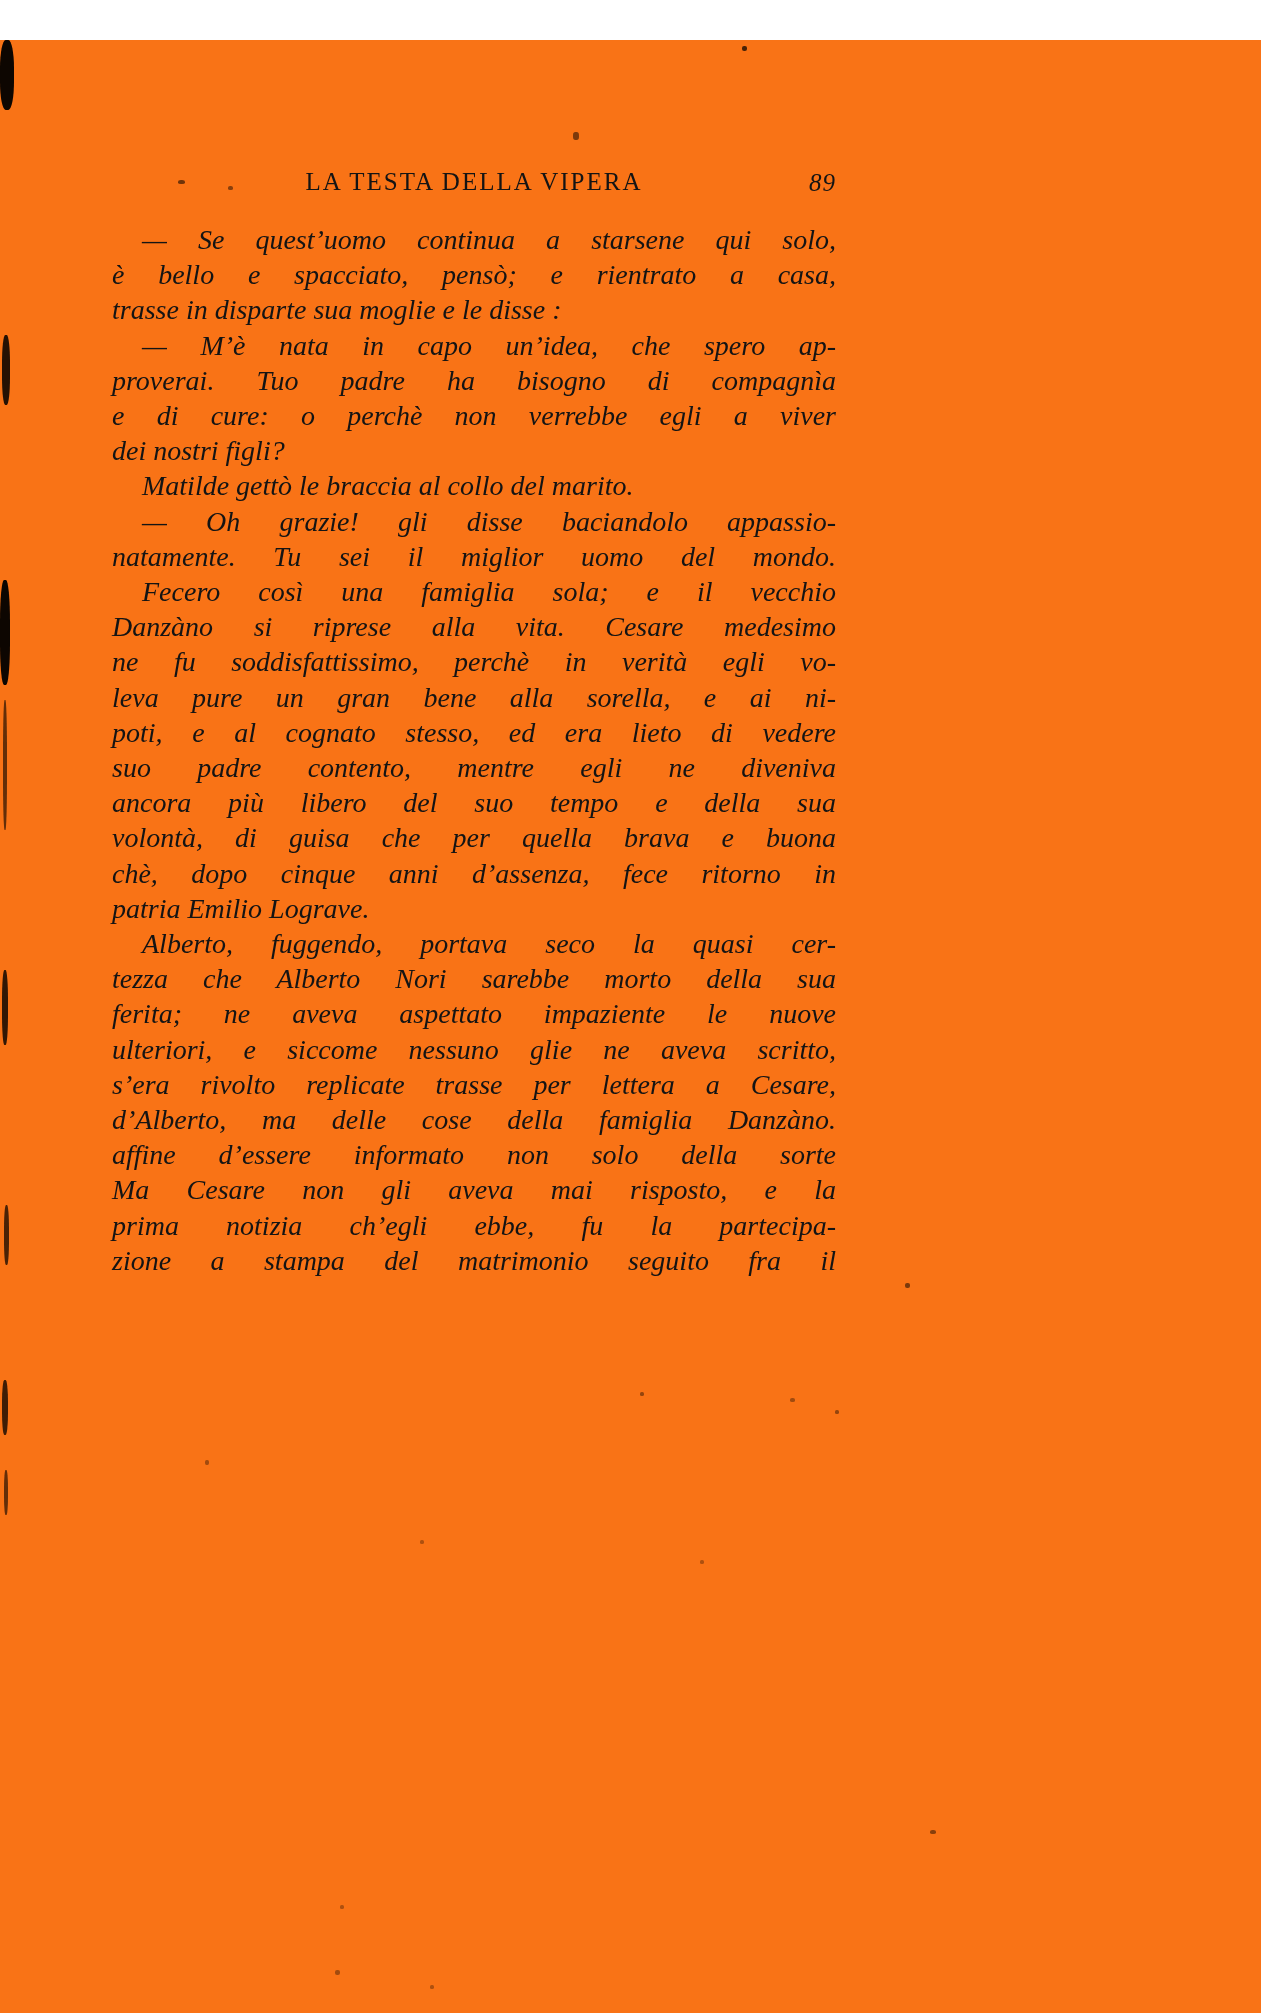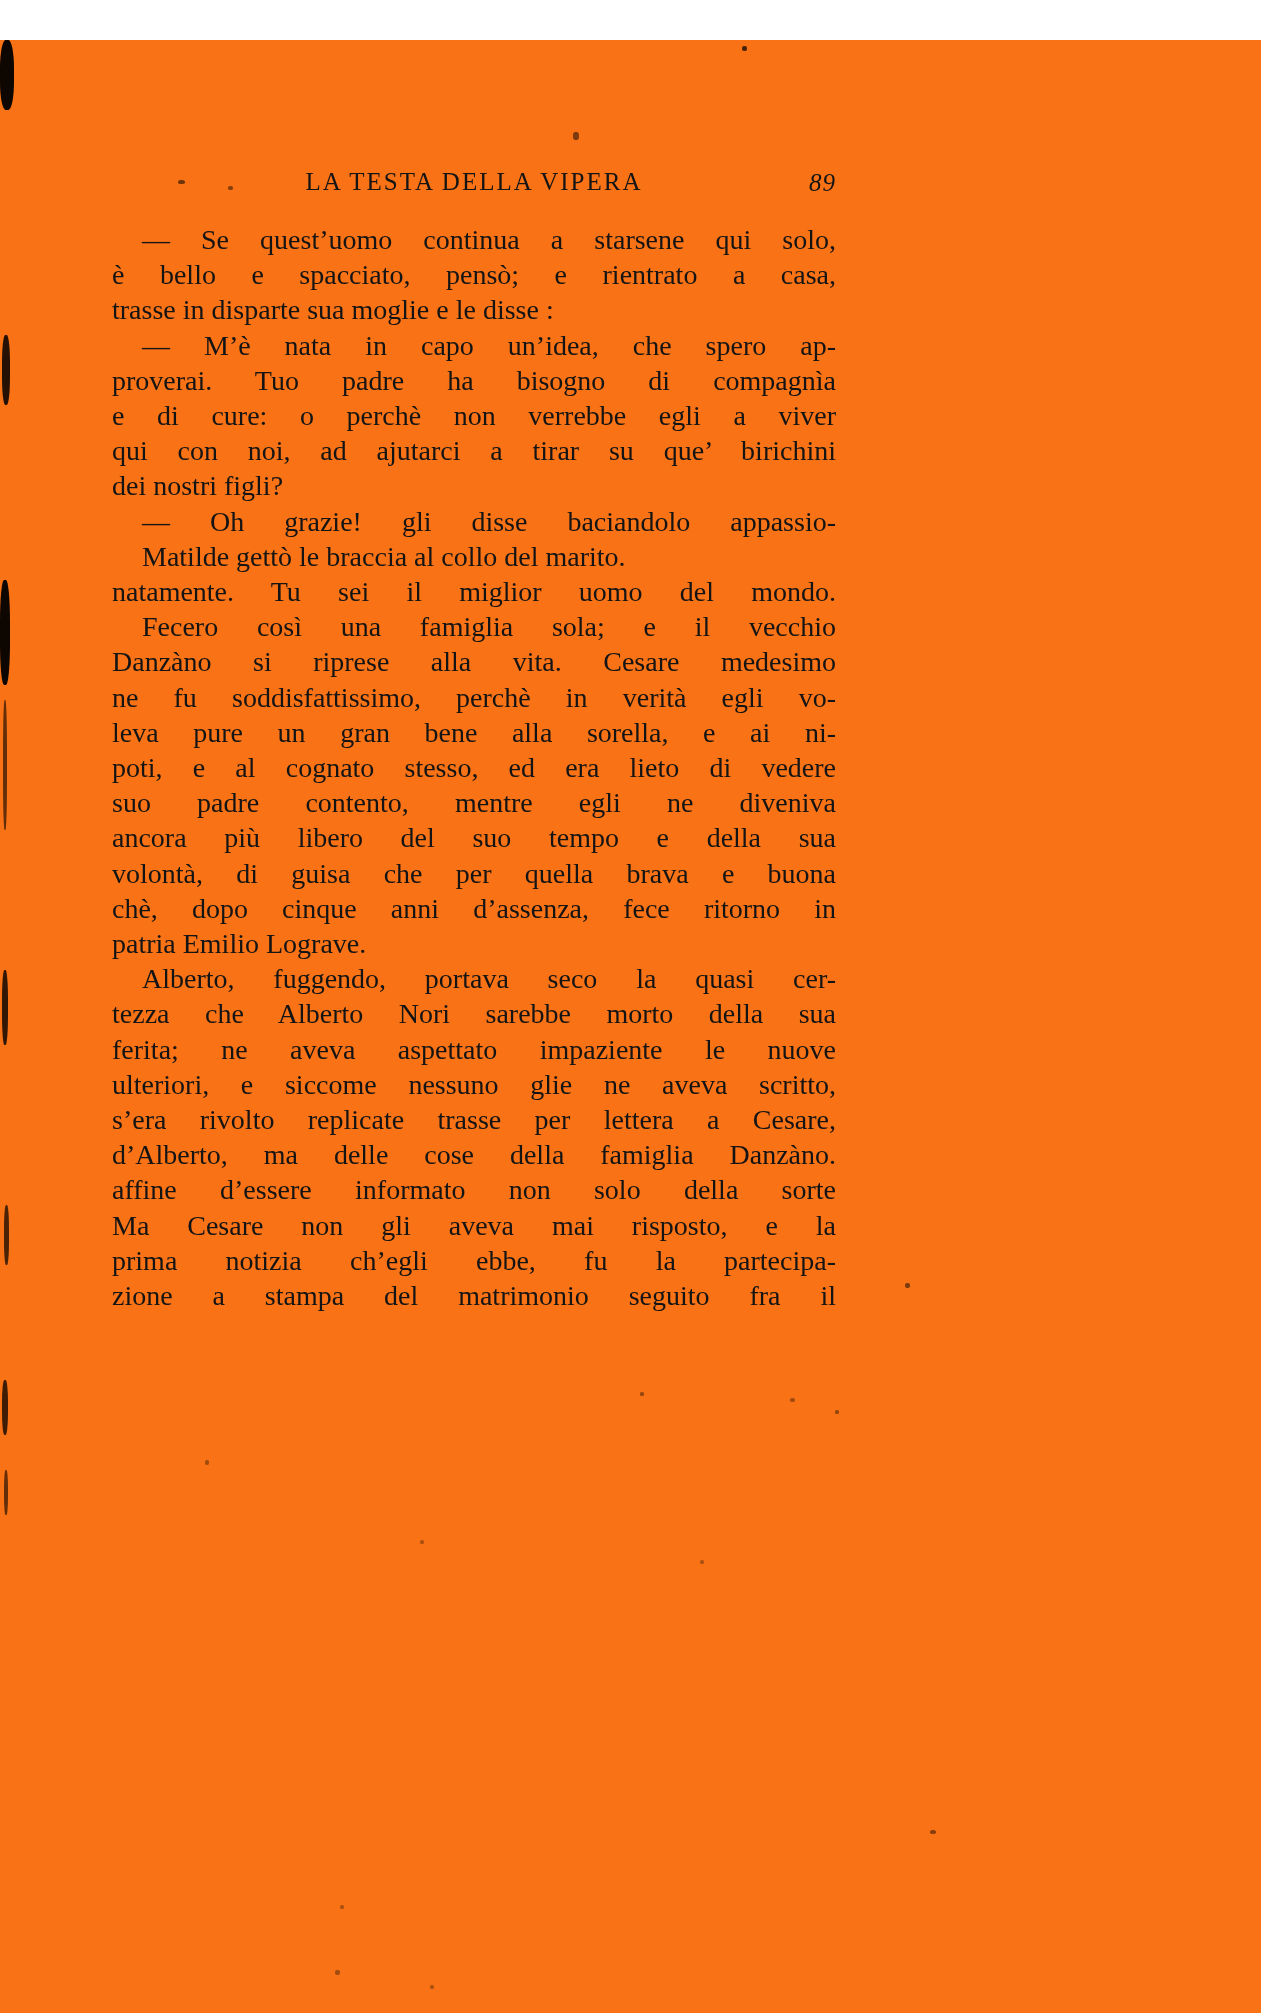--- a/index.html
+++ b/index.html
@@ -40,20 +40,21 @@
   .text-block {
     position: absolute;
     left: 112px;
     top: 182px;
     width: 724px;
     font-size: 28px;
     line-height: 35.2px;
   }
   .line {
     text-align: left;
+    font-style: italic;
   }
   .line.j {
     text-align: justify;
     text-align-last: justify;
   }
   .line.ind {
     text-indent: 30px;
   }
   
   .artifact {
@@ -97,24 +98,23 @@
     <span class="page-number">89</span>
   </header>
 
   <main class="text-block">
       <div class="line j ind">— Se quest’uomo continua a starsene qui solo,</div>
       <div class="line j">è bello e spacciato, pensò; e rientrato a casa,</div>
       <div class="line">trasse in disparte sua moglie e le disse :</div>
       <div class="line j ind">— M’è nata in capo un’idea, che spero ap-</div>
       <div class="line j">proverai. Tuo padre ha bisogno di compagnìa</div>
       <div class="line j">e di cure: o perchè non verrebbe egli a viver</div>
-      <div class="line j">qui con noi, ad ajutarci a tirar su que’ birichini</div>
       <div class="line">dei nostri figli?</div>
+      <div class="line ind">Matilde gettò le braccia al collo del marito.</div>
       <div class="line j ind">— Oh grazie! gli disse baciandolo appassio-</div>
-      <div class="line ind">Matilde gettò le braccia al collo del marito.</div>
       <div class="line j">natamente. Tu sei il miglior uomo del mondo.</div>
       <div class="line j ind">Fecero così una famiglia sola; e il vecchio</div>
       <div class="line j">Danzàno si riprese alla vita. Cesare medesimo</div>
       <div class="line j">ne fu soddisfattissimo, perchè in verità egli vo-</div>
       <div class="line j">leva pure un gran bene alla sorella, e ai ni-</div>
       <div class="line j">poti, e al cognato stesso, ed era lieto di vedere</div>
       <div class="line j">suo padre contento, mentre egli ne diveniva</div>
       <div class="line j">ancora più libero del suo tempo e della sua</div>
       <div class="line j">volontà, di guisa che per quella brava e buona</div>
       <div class="line j">chè, dopo cinque anni d’assenza, fece ritorno in</div>

